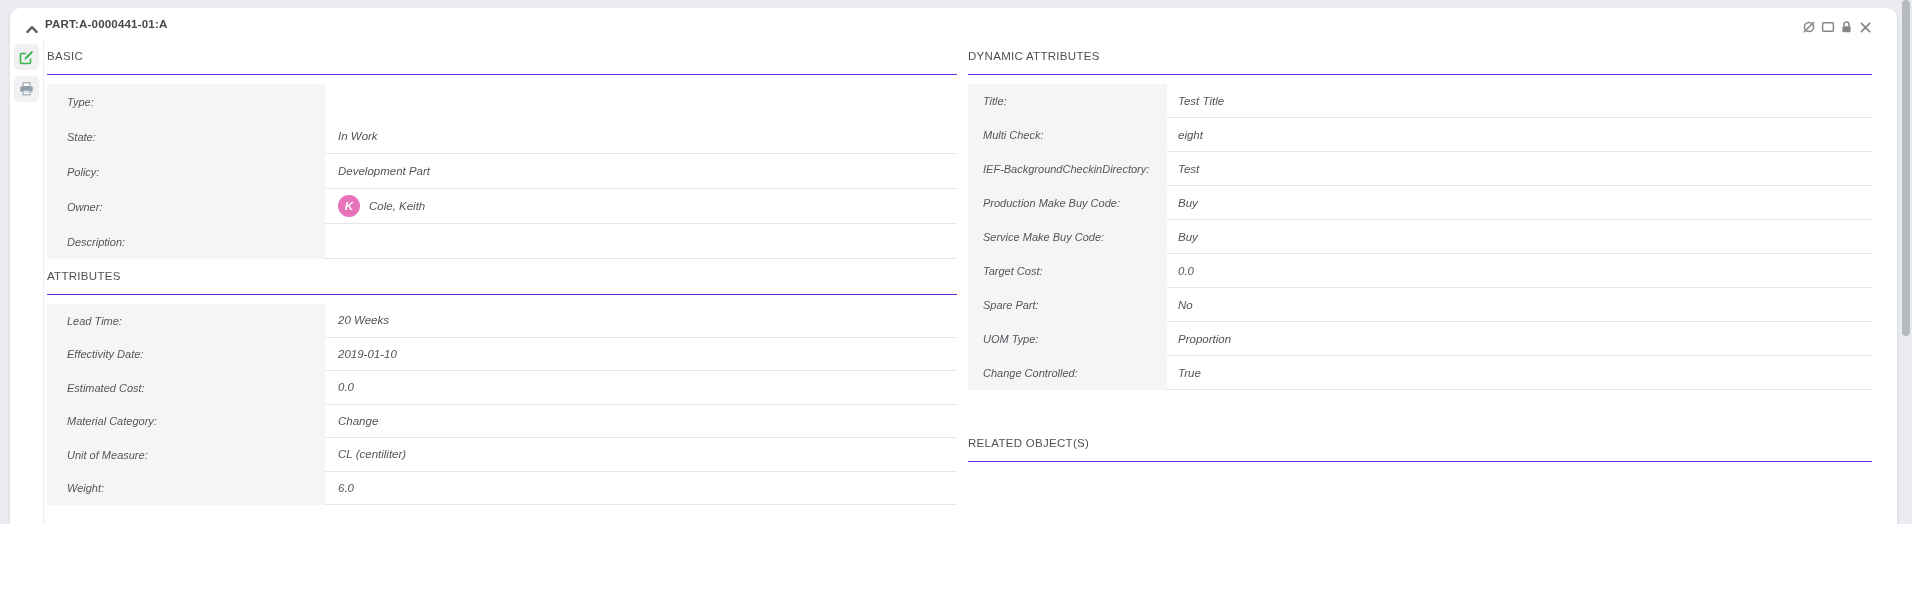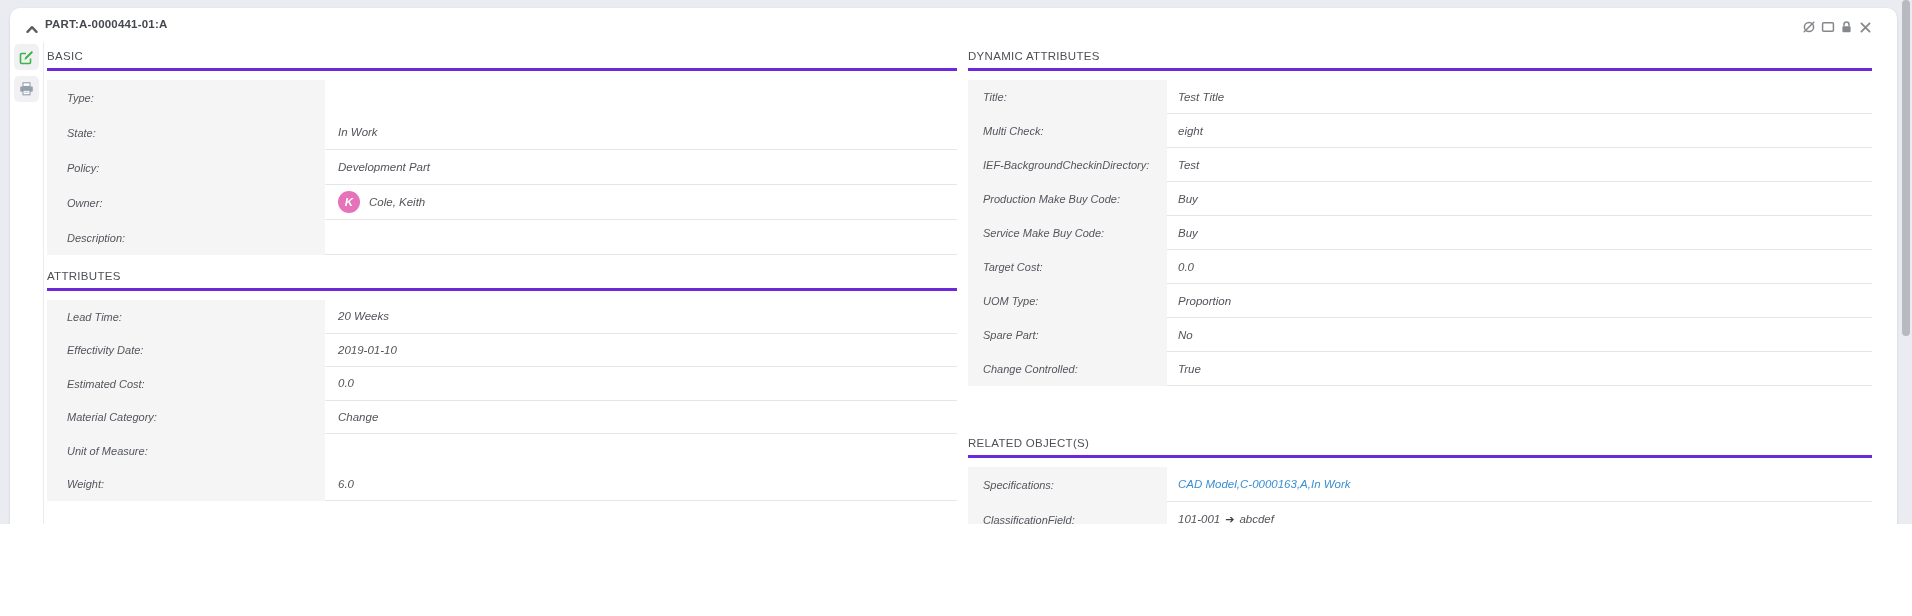--- a/index.html
+++ b/index.html
@@ -20,21 +20,21 @@
   .rail{position:absolute;left:4px;top:36px;width:28px;display:flex;flex-direction:column;gap:6px;}
   .rail-btn{width:25px;height:26px;border-radius:5px;background:#f1f1f3;border:none;
             display:flex;align-items:center;justify-content:center;cursor:pointer;padding:0;}
   
   .section{position:absolute;}
   .sec-basic{left:37px;top:42px;width:910px;--lw:278px;--vp:13px;--rh:35px;}
   .sec-attributes{left:37px;top:262px;width:910px;--lw:278px;--vp:13px;--rh:33.5px;}
   .sec-dynamic{left:958px;top:42px;width:904px;--lw:199px;--vp:11px;--rh:34px;}
   .sec-related{left:958px;top:429px;width:904px;--lw:199px;--vp:11px;--rh:35px;}
   .section-title{font-size:11.5px;font-weight:400;color:#4d5055;letter-spacing:.3px;
-                 padding-bottom:6px;border-bottom:3px solid #6d28d9;}
+                 padding-bottom:12px;border-bottom:1px solid #6d28d9;}
   .rows{margin-top:9px;font-style:italic;}
   .row{display:flex;height:var(--rh);}
   .row-label{width:var(--lw);background:#f5f5f6;display:flex;align-items:center;
              padding-left:20px;box-sizing:border-box;font-size:11px;color:#53565b;flex:none;}
   .sec-dynamic .row-label,.sec-related .row-label{padding-left:15px;}
   .row-value{flex:1;display:flex;align-items:center;padding-left:var(--vp);
              border-bottom:1px solid #e5e6e8;font-size:11.5px;color:#515459;min-width:0;}
   .avatar{width:22px;height:22px;border-radius:50%;color:#fff;font-size:11.5px;font-weight:700;
           display:flex;align-items:center;justify-content:center;margin-right:9px;flex:none;}
   .link{text-decoration:none;font-size:11.5px;}
@@ -145,20 +145,21 @@
           <div class="row">
     <div class="row-label">Estimated Cost:</div>
     <div class="row-value">0.0</div>
   </div>
           <div class="row">
     <div class="row-label">Material Category:</div>
     <div class="row-value">Change</div>
   </div>
           <div class="row">
     <div class="row-label">Unit of Measure:</div>
+    <div class="row-value">CL (centiliter)</div>
   </div>
           <div class="row">
     <div class="row-label">Weight:</div>
     <div class="row-value">6.0</div>
   </div>
         </div>
     </div>
 
     <div class="section sec-dynamic">
       <div class="section-title">DYNAMIC ATTRIBUTES</div>
@@ -181,52 +182,36 @@
   </div>
           <div class="row">
     <div class="row-label">Service Make Buy Code:</div>
     <div class="row-value">Buy</div>
   </div>
           <div class="row">
     <div class="row-label">Target Cost:</div>
     <div class="row-value">0.0</div>
   </div>
           <div class="row">
+    <div class="row-label">Spare Part:</div>
+    <div class="row-value">No</div>
+  </div>
+          <div class="row">
     <div class="row-label">UOM Type:</div>
     <div class="row-value">Proportion</div>
   </div>
           <div class="row">
-    <div class="row-label">Spare Part:</div>
-    <div class="row-value">No</div>
-  </div>
-          <div class="row">
     <div class="row-label">Change Controlled:</div>
     <div class="row-value">True</div>
   </div>
         </div>
     </div>
 
     <div class="section sec-related">
       <div class="section-title">RELATED OBJECT(S)</div>
-      <div class="rows">
-          <div class="row">
-    <div class="row-label">Specifications:</div>
-    <div class="row-value">
-              <a class="link" href="#" style="color: rgb(58, 143, 208);">CAD Model,C-0000163,A,In Work</a>
-            </div>
-  </div>
-          <div class="row">
-    <div class="row-label">ClassificationField:</div>
-    <div class="row-value">
-              <span>101-001</span>
-              <span class="arrow">➔</span>
-              <span>abcdef</span>
-            </div>
-  </div>
-        </div>
     </div>
 
     <button class="edit-btn" style="background: rgb(33, 133, 201);">
       <svg width="11" height="11" viewBox="0 0 11 11">
         <path d="M0.6 10.4 L1.3 7.6 L8.3 0.6 a1 1 0 0 1 1.4 0 l0.7 0.7 a1 1 0 0 1 0 1.4 l-7 7 Z" fill="#fff"></path>
       </svg>
       <span>Edit</span>
     </button>
 
   </div>

